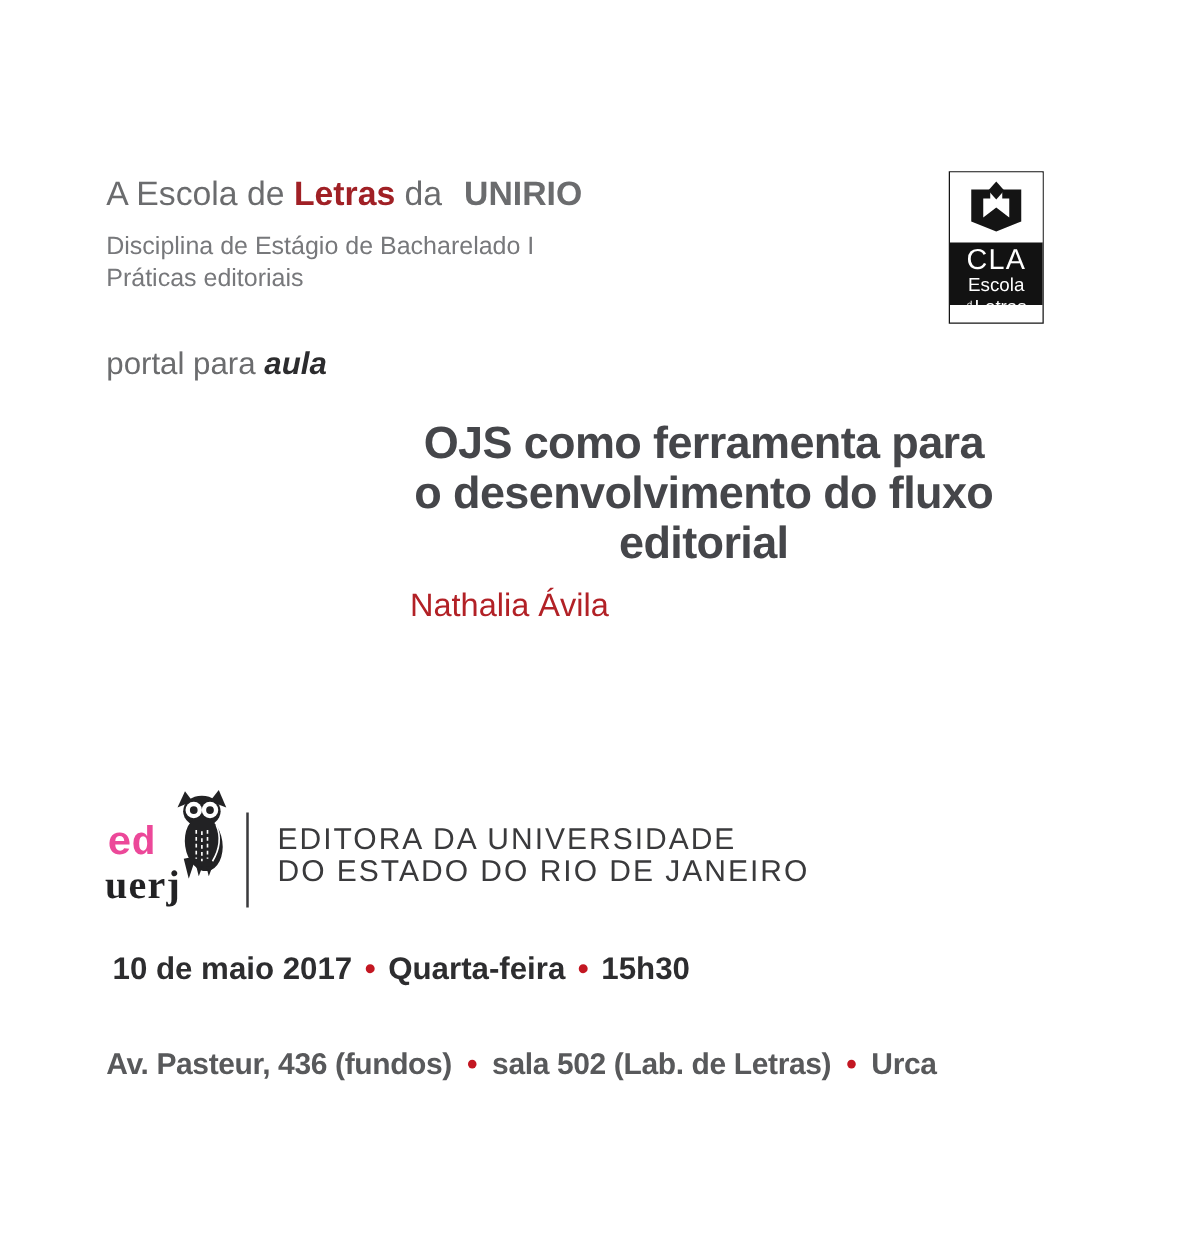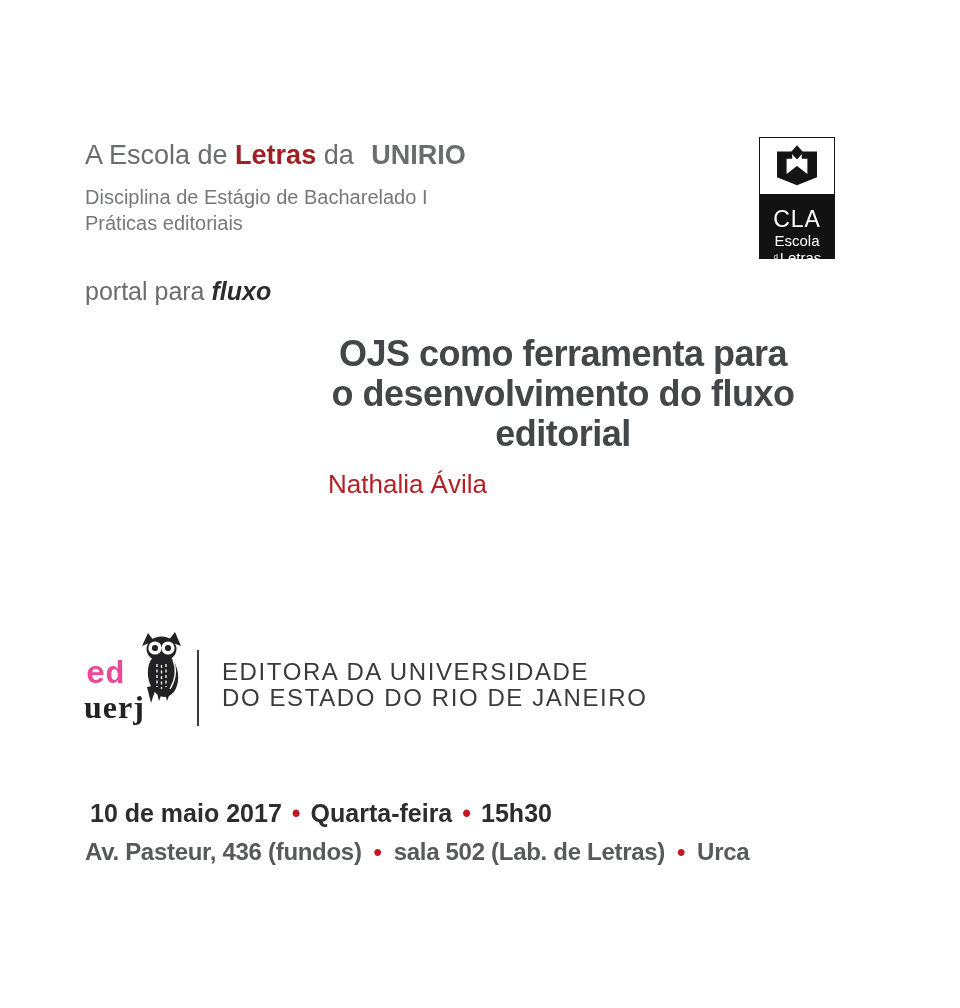--- a/index.html
+++ b/index.html
@@ -9,21 +9,21 @@
 
   
   .header-line1 { position:absolute; left:85px; top:140px; font-size:27px; color:#6b6c6e; white-space:nowrap; }
   .header-line1 .accent { color:#a02025; font-weight:700; }
   .header-line1 .strong { font-weight:700;margin-left:10px; }
   .header-sub { position:absolute; left:85px; top:184px; font-size:20px; line-height:26px; color:#77787b; white-space:pre-line; }
 
   
   .cla-logo { position:absolute; left:759px; top:137px; width:76px; height:122px; border:1px solid #141414; background:#ffffff; }
   .cla-top { height:56px; display:flex; align-items:center; justify-content:center; background:#ffffff; }
-  .cla-bottom { height:64px; background:#121212; color:#ffffff; text-align:center; padding-top:13px; }
+  .cla-bottom { height:50px; background:#121212; color:#ffffff; text-align:center; padding-top:1px; }
   .cla-acronym { font-size:23px; line-height:25px; letter-spacing:1px; font-weight:400; }
   .cla-line { font-size:15px; line-height:17px; }
   .de-small { display:inline-block; width:6px; font-size:8px; line-height:6px; word-break:break-all; vertical-align:-2px; margin-right:1px; }
 
   
   .invite { position:absolute; left:85px; top:277px; font-size:25px; color:#6b6c6e; white-space:nowrap; }
   .invite .emph { color:#2c2c2e; font-weight:700; font-style:italic; }
 
   
   .talk-title { position:absolute; left:253px; top:334px; width:620px; font-size:36px; line-height:40px; font-weight:700; color:#45464a; letter-spacing:-0.5px; white-space:pre-line;text-align:center; }
@@ -31,21 +31,21 @@
   .speaker-role { position:absolute; left:331px; top:517px; font-size:17.5px; line-height:21px; font-weight:700; color:#333335; white-space:pre-line; }
 
   
   .wordmark-ed { position:absolute; left:86px; top:656px; font-family:Liberation Mono, monospace; font-weight:700; font-size:32px; color:#ec4899; }
   .wordmark-uerj { position:absolute; left:84px; top:689px; font-family:"Liberation Serif", serif; font-weight:700; font-size:32px; color:#222224; letter-spacing:1px; }
   .owl { position:absolute; left:129px; top:631px; width:64px; height:72px; }
   .publisher-divider { position:absolute; left:197px; top:650px; width:2px; height:76px; background:#3a3a3c; }
   .publisher-name { position:absolute; left:222px; top:659px; font-size:24px; line-height:26px; letter-spacing:1.6px; color:#3a3a3c; white-space:pre-line; }
 
   
-  .event-date { position:absolute; left:90px; top:799px; font-size:25px; font-weight:700; color:#2d2d2f; white-space:nowrap; }
+  .event-date { position:absolute; left:90px; top:761px; font-size:25px; font-weight:700; color:#2d2d2f; white-space:nowrap; }
   .event-address { position:absolute; left:85px; top:838px; font-size:24px; font-weight:700; color:#58595b; letter-spacing:-0.3px; white-space:nowrap; }
   .bullet { color:#c31722; padding:0 10px; }
   .event-address .bullet { padding:0 12px; }
 </style>
 </head>
 <body>
 
 <div class="flyer">
 
   <div class="header-line1"><span>A Escola de </span><span class="accent">Letras</span><span> da </span><span class="strong">UNIRIO</span></div>
@@ -59,21 +59,21 @@
         <path fill="#141414" d="M5,8 H24 V17 H17 V36 L30,26 L43,36 V17 H36 V8 H55 V40 L30,50 L5,40 Z"></path>
       </svg>
     </div>
     <div class="cla-bottom">
       <div class="cla-acronym">CLA</div>
       <div class="cla-line">Escola</div>
       <div class="cla-line"><span class="de-small">de</span><span>Letras</span></div>
     </div>
   </div>
 
-  <div class="invite"><span>portal para </span><span class="emph">fluxo</span></div>
+  <div class="invite"><span>portal para </span><span class="emph">aula</span></div>
 
   <div class="talk-title">OJS como ferramenta para
 o desenvolvimento do fluxo
 editorial</div>
   <div class="speaker">Nathalia Ávila</div>
 
   <div class="wordmark-ed">ed</div>
   <div class="wordmark-uerj">uerj</div>
   <svg class="owl" viewBox="0 0 64 72" aria-hidden="true">
 

